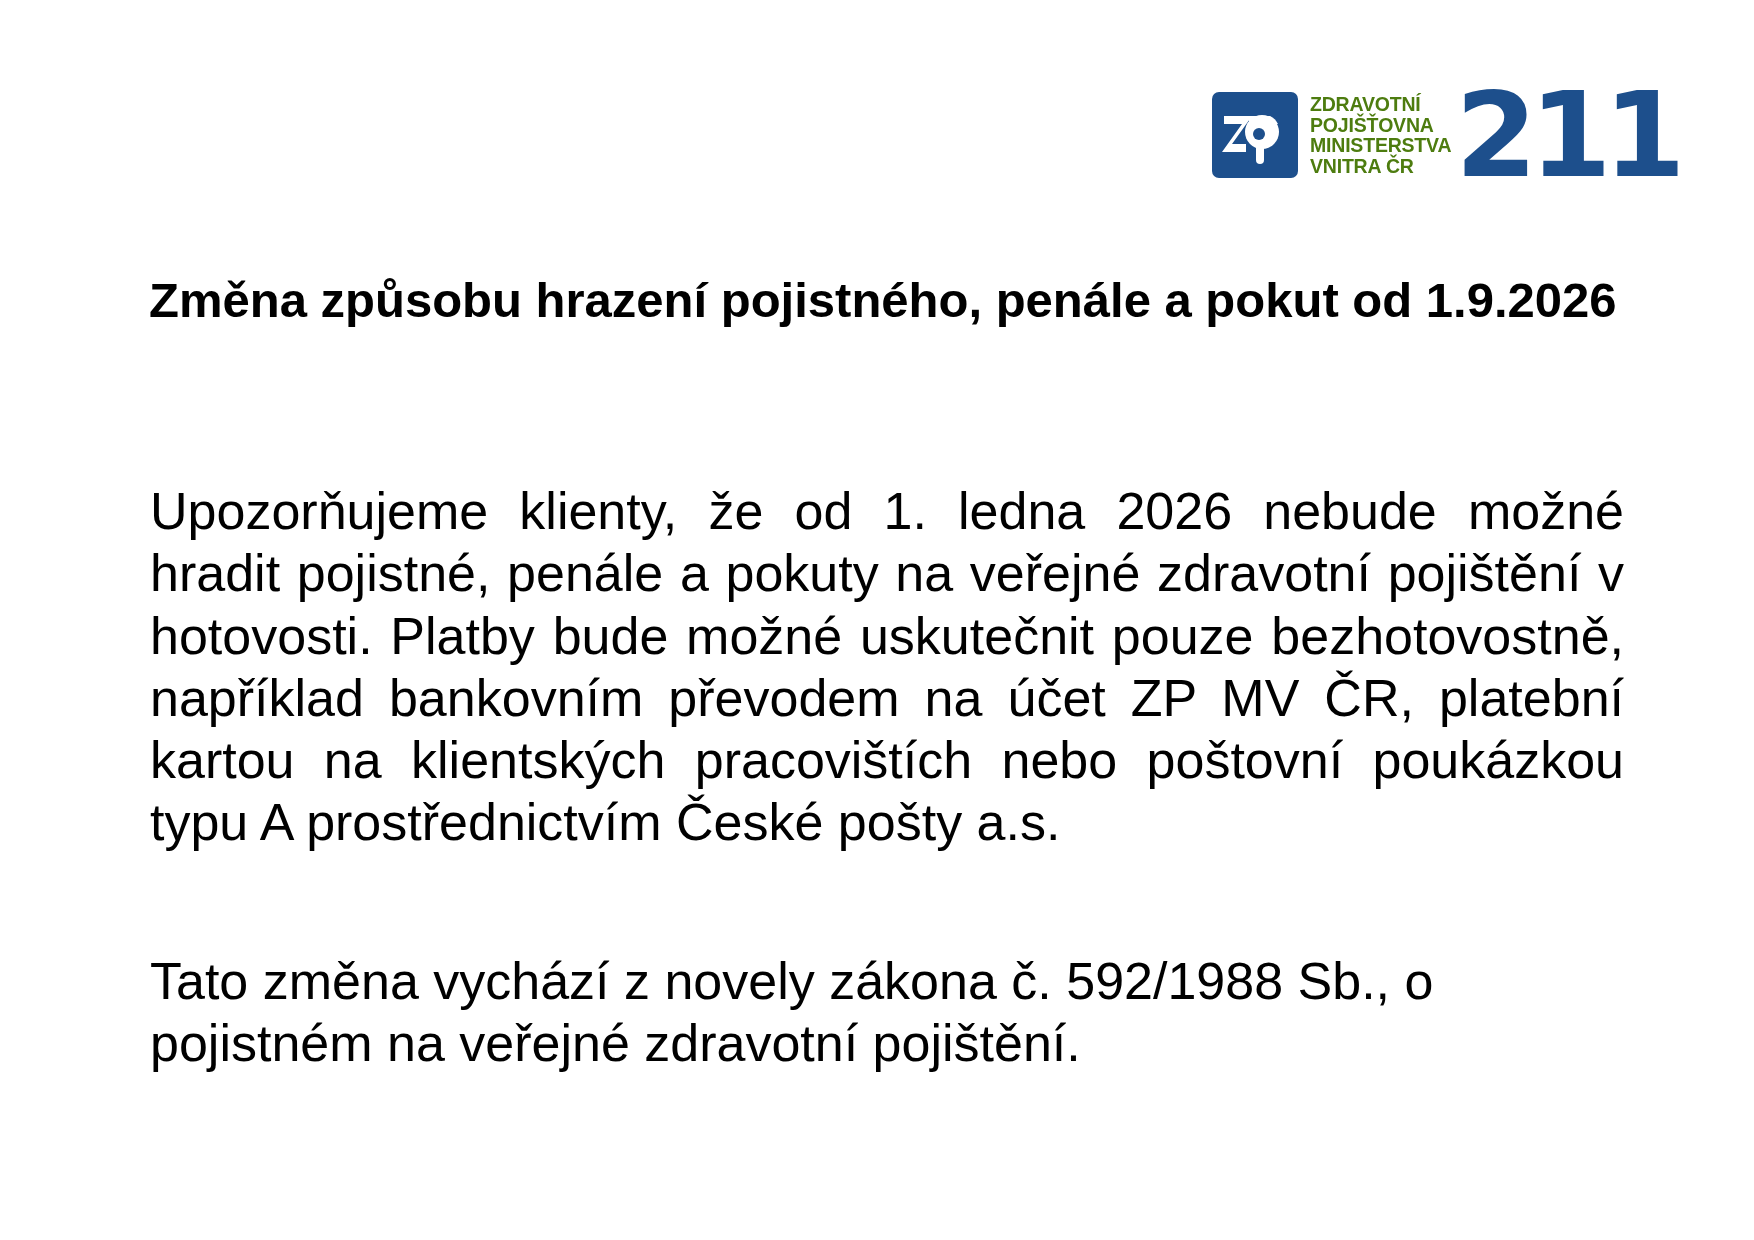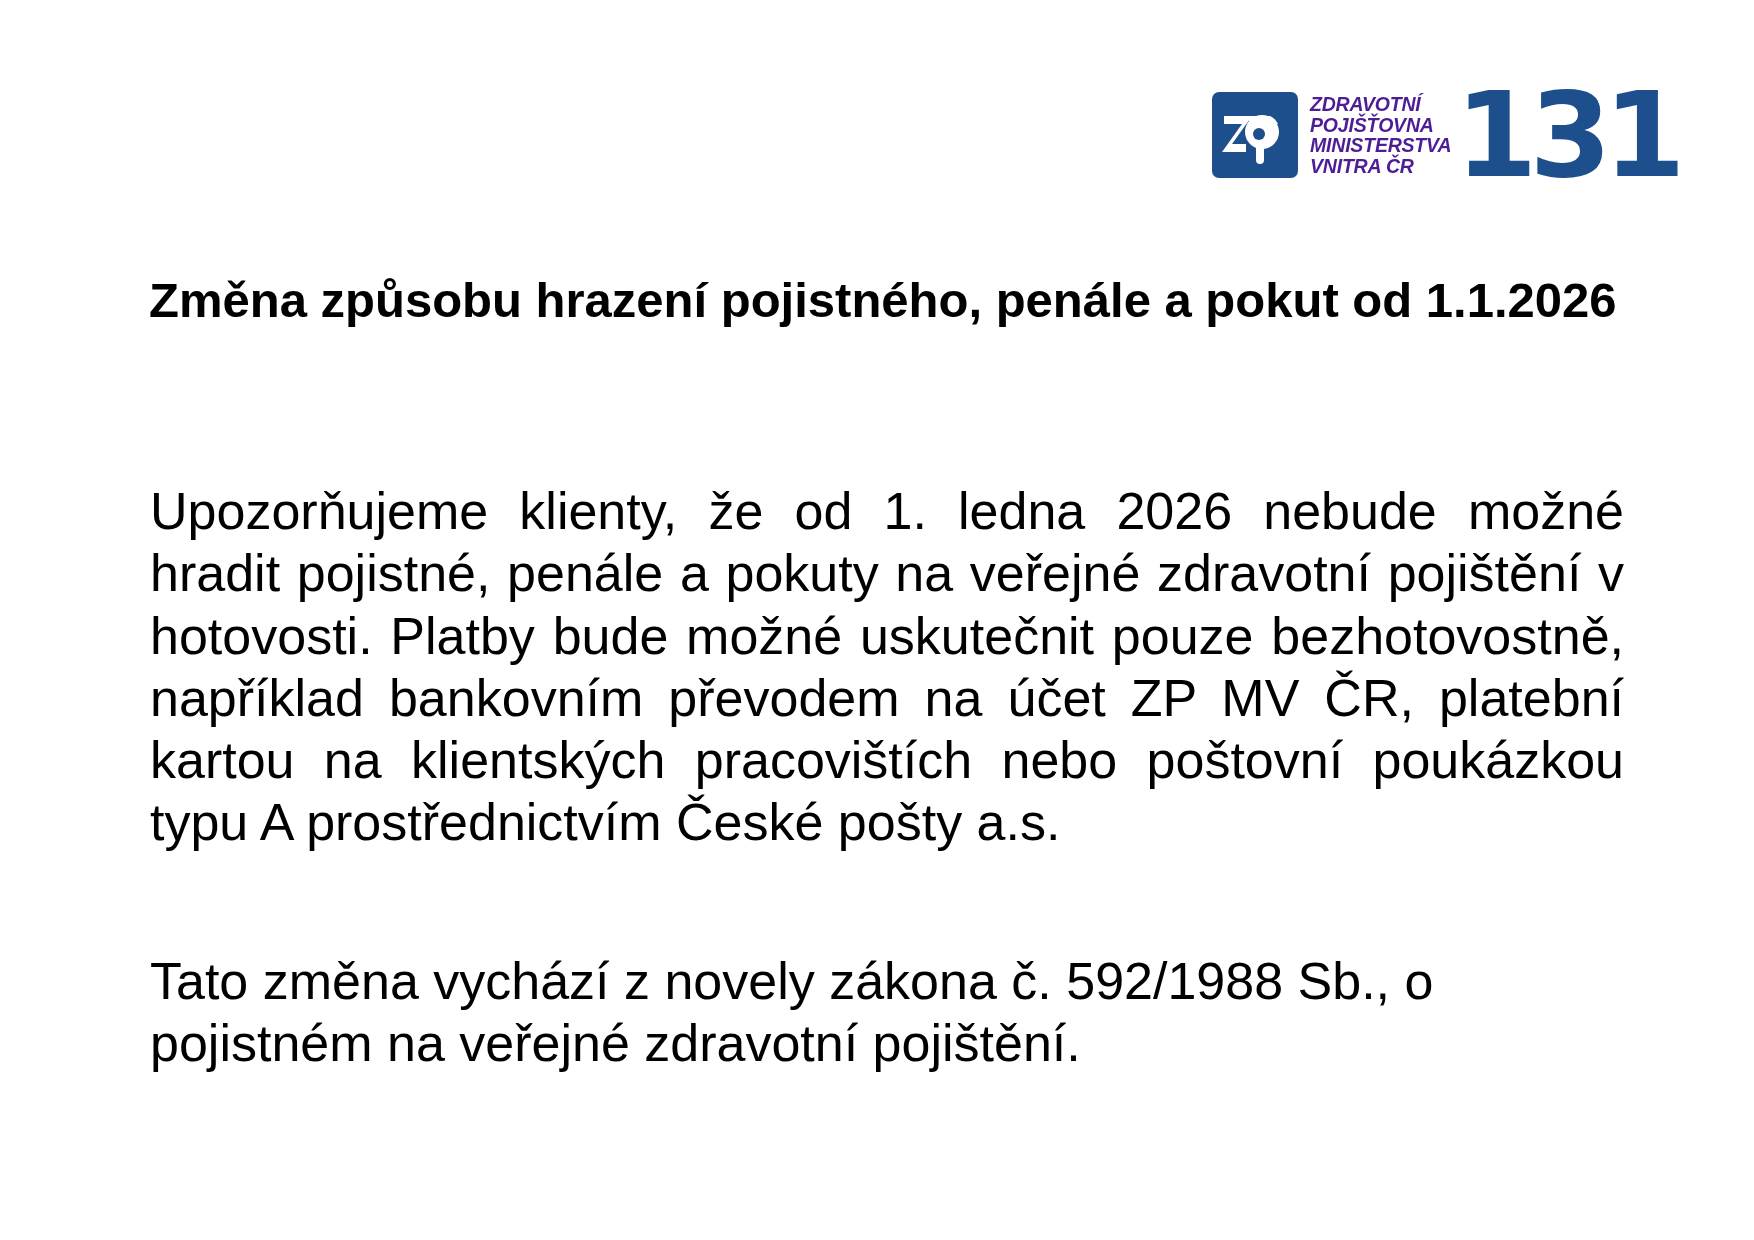--- a/index.html
+++ b/index.html
@@ -24,26 +24,26 @@
       <rect x="0" y="0" width="86" height="86" rx="7" fill="#1d4f8c"></rect>
 
       <path d="M12 24 H40 L20 52 H34 V60 H10 L30 32 H12 Z" fill="#ffffff"></path>
 
       <circle cx="50" cy="40" r="17" fill="#ffffff"></circle>
       <circle cx="47" cy="42" r="6" fill="#1d4f8c"></circle>
       <rect x="44" y="52" width="8" height="20" rx="4" fill="#ffffff"></rect>
       <path d="M34 24 H58 A17 17 0 0 1 66 32 L40 34 Z" fill="#ffffff"></path>
     </svg>
   </div>
-  <div class="logo-text" style="color:#4c1d95;font-style:italic;">
+  <div class="logo-text" style="color:#4d7c0f;">
     <span>ZDRAVOTNÍ</span>
     <span>POJIŠŤOVNA</span>
     <span>MINISTERSTVA</span>
     <span>VNITRA ČR</span>
   </div>
-  <div class="logo-number" style="color:#1d4f8c;">131</div>
+  <div class="logo-number" style="color:#1d4f8c;">211</div>
 </div>
 
-<h1 class="title">Změna způsobu hrazení pojistného, penále a pokut od 1.1.2026</h1>
+<h1 class="title">Změna způsobu hrazení pojistného, penále a pokut od 1.9.2026</h1>
 
 <p class="para p1">Upozorňujeme klienty, že od 1. ledna 2026 nebude možné hradit pojistné, penále a pokuty na veřejné zdravotní pojištění v hotovosti. Platby bude možné uskutečnit pouze bezhotovostně, například bankovním převodem na účet ZP MV ČR, platební kartou na klientských pracovištích nebo poštovní poukázkou typu A prostřednictvím České pošty a.s.</p>
 
 <p class="para p2">Tato změna vychází z novely zákona č. 592/1988 Sb., o pojistném na veřejné zdravotní pojištění.</p>
 
 </body></html>

